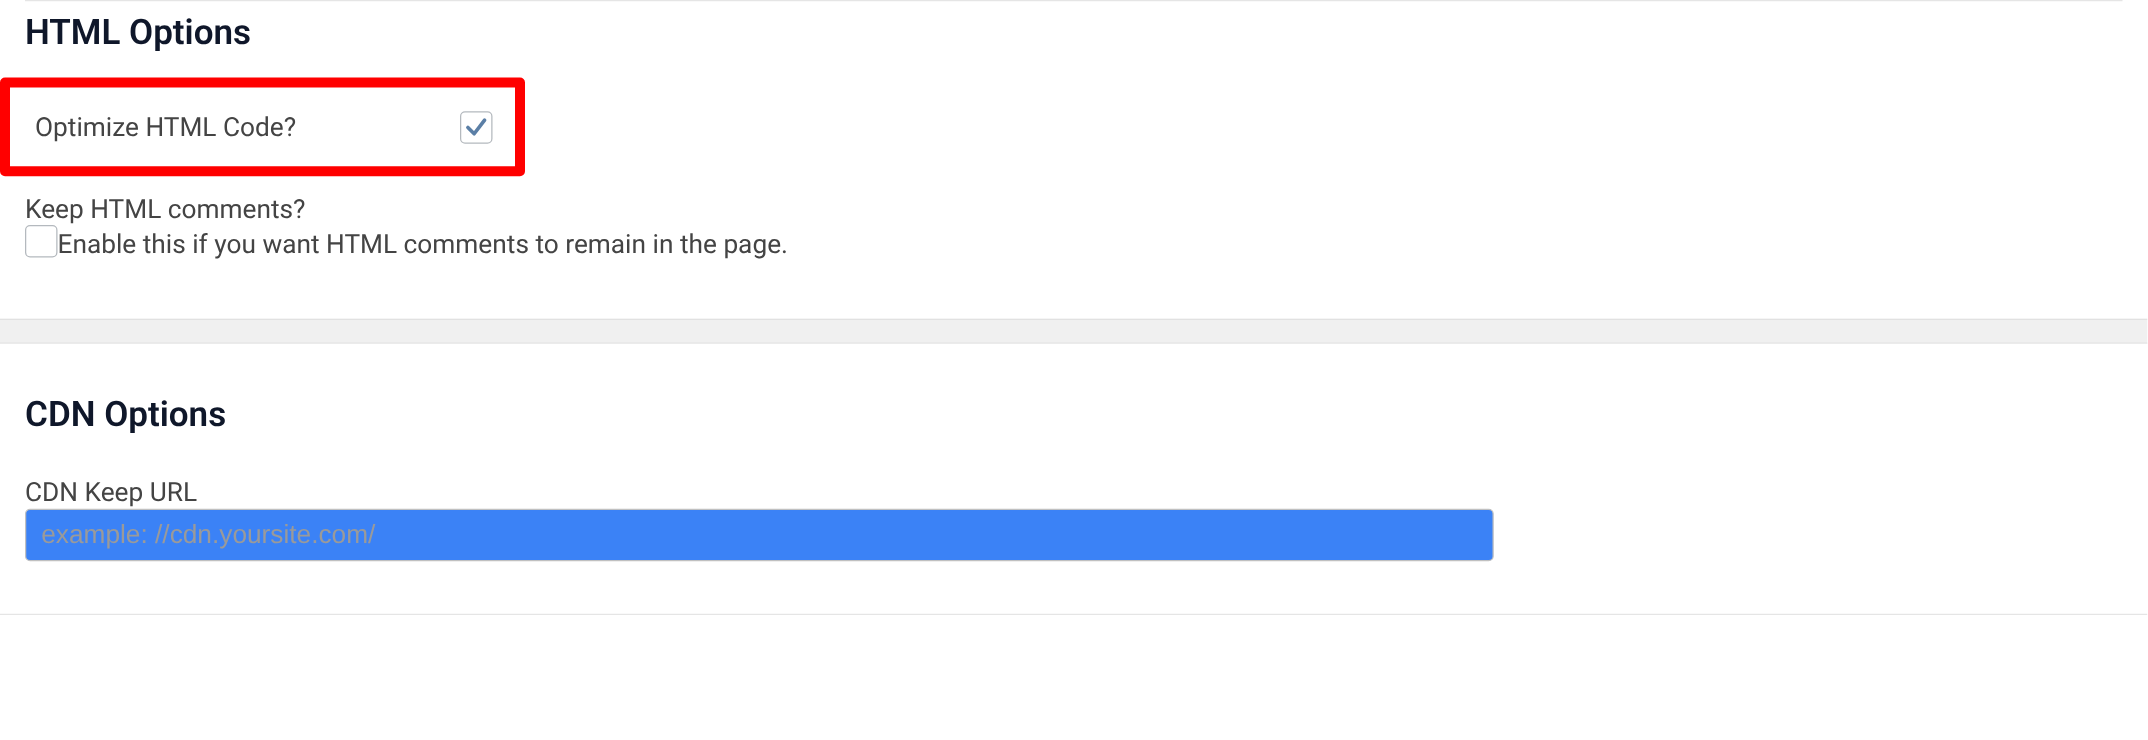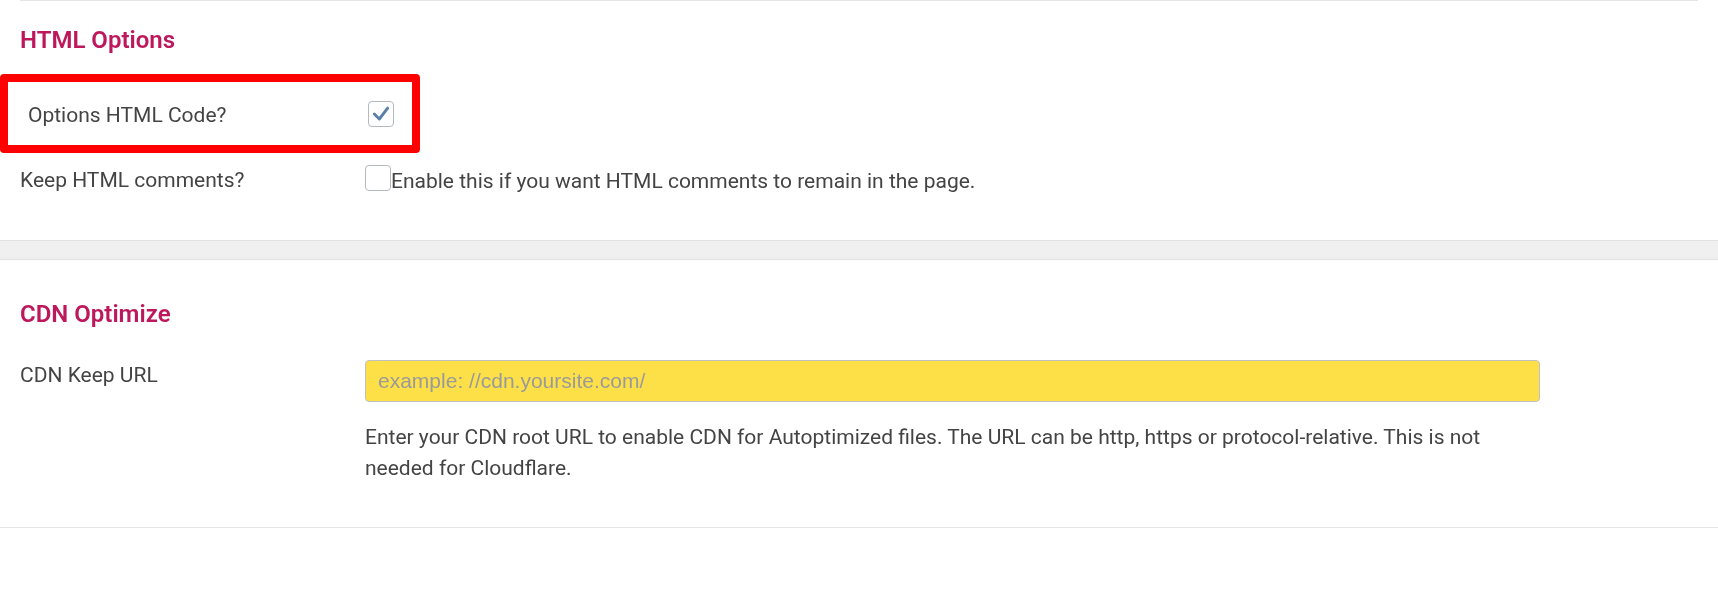--- a/index.html
+++ b/index.html
@@ -11,44 +11,45 @@
       font-family: -apple-system, BlinkMacSystemFont, "Segoe UI", Roboto, "Helvetica Neue", Arial, sans-serif;
       background: #ffffff;
       width: 1718px;
       color: #23282d;
     }
     .section {
       padding: 0 20px;
       background: #ffffff;
     }
     .section-header {
-      font-size: 24px;
+      font-size: 28px;
       font-weight: 600;
-      color: #be185d;
-      padding: 25px 0 20px 0;
+      color: #0f172a;
+      padding: 8px 0 20px 0;
       border-top: 1px solid #e5e5e5;
     }
     .section-cdn {
       margin-top: 0;
     }
     .section-cdn .section-header {
       padding-top: 40px;
     }
     .divider-stripe {
       height: 20px;
       background: #f0f0f0;
       border-top: 1px solid #e1e1e1;
       border-bottom: 1px solid #e1e1e1;
       margin: 30px 0 0 0;
     }
     .row {
       display: flex;
       align-items: flex-start;
       padding: 12px 0;
       gap: 0;
+      flex-direction: column;
     }
     .row-label {
       width: 345px;
       flex-shrink: 0;
       font-size: 21px;
       color: #444;
       padding-top: 3px;
     }
     .row-control {
       flex: 1;
@@ -99,21 +100,21 @@
       width: 340px;
     }
     .text-input {
       width: 1175px;
       max-width: 100%;
       padding: 8px 12px;
       font-size: 21px;
       border: 1px solid #c0c0c0;
       border-radius: 4px;
       color: #333;
-      background: #fde047;
+      background: #3b82f6;
     }
     .text-input::placeholder {
       color: #9a9a9a;
     }
     .help-text {
       font-size: 21px;
       color: #444;
       line-height: 1.5;
       max-width: 1175px;
       margin-top: 10px;
@@ -123,21 +124,21 @@
       margin-top: 30px;
     }
   </style>
 </head>
 <body>
 
 <div class="section">
   <h2 class="section-header">HTML Options</h2>
 
   <div class="highlight">
-    <div class="row-label">Options HTML Code?</div>
+    <div class="row-label">Optimize HTML Code?</div>
     <div class="checkbox checked">
       <svg viewBox="0 0 24 24">
         <path fill="none" stroke="#5b7fa6" stroke-width="3.5" stroke-linecap="round" stroke-linejoin="round" d="M4 12 L10 18 L20 5"></path>
       </svg>
     </div>
   </div>
 
   <div class="row">
     <div class="row-label">Keep HTML comments?</div>
     <div class="row-control">
@@ -145,24 +146,23 @@
         
       </div>
       <div class="description">Enable this if you want HTML comments to remain in the page.</div>
     </div>
   </div>
 </div>
 
 <div class="divider-stripe"></div>
 
 <div class="section section-cdn">
-  <h2 class="section-header" style="border-top:none;">CDN Optimize</h2>
+  <h2 class="section-header" style="border-top:none;">CDN Options</h2>
 
   <div class="row">
     <div class="row-label">CDN Keep URL</div>
     <div class="row-control row-control-col" style="flex-direction:column;">
       <input type="text" class="text-input" placeholder="example: //cdn.yoursite.com/" style="">
-      <div class="help-text">Enter your CDN root URL to enable CDN for Autoptimized files. The URL can be http, https or protocol-relative. This is not needed for Cloudflare.</div>
     </div>
   </div>
 </div>
 
 <div class="bottom-border"></div>
 
 </body></html>

